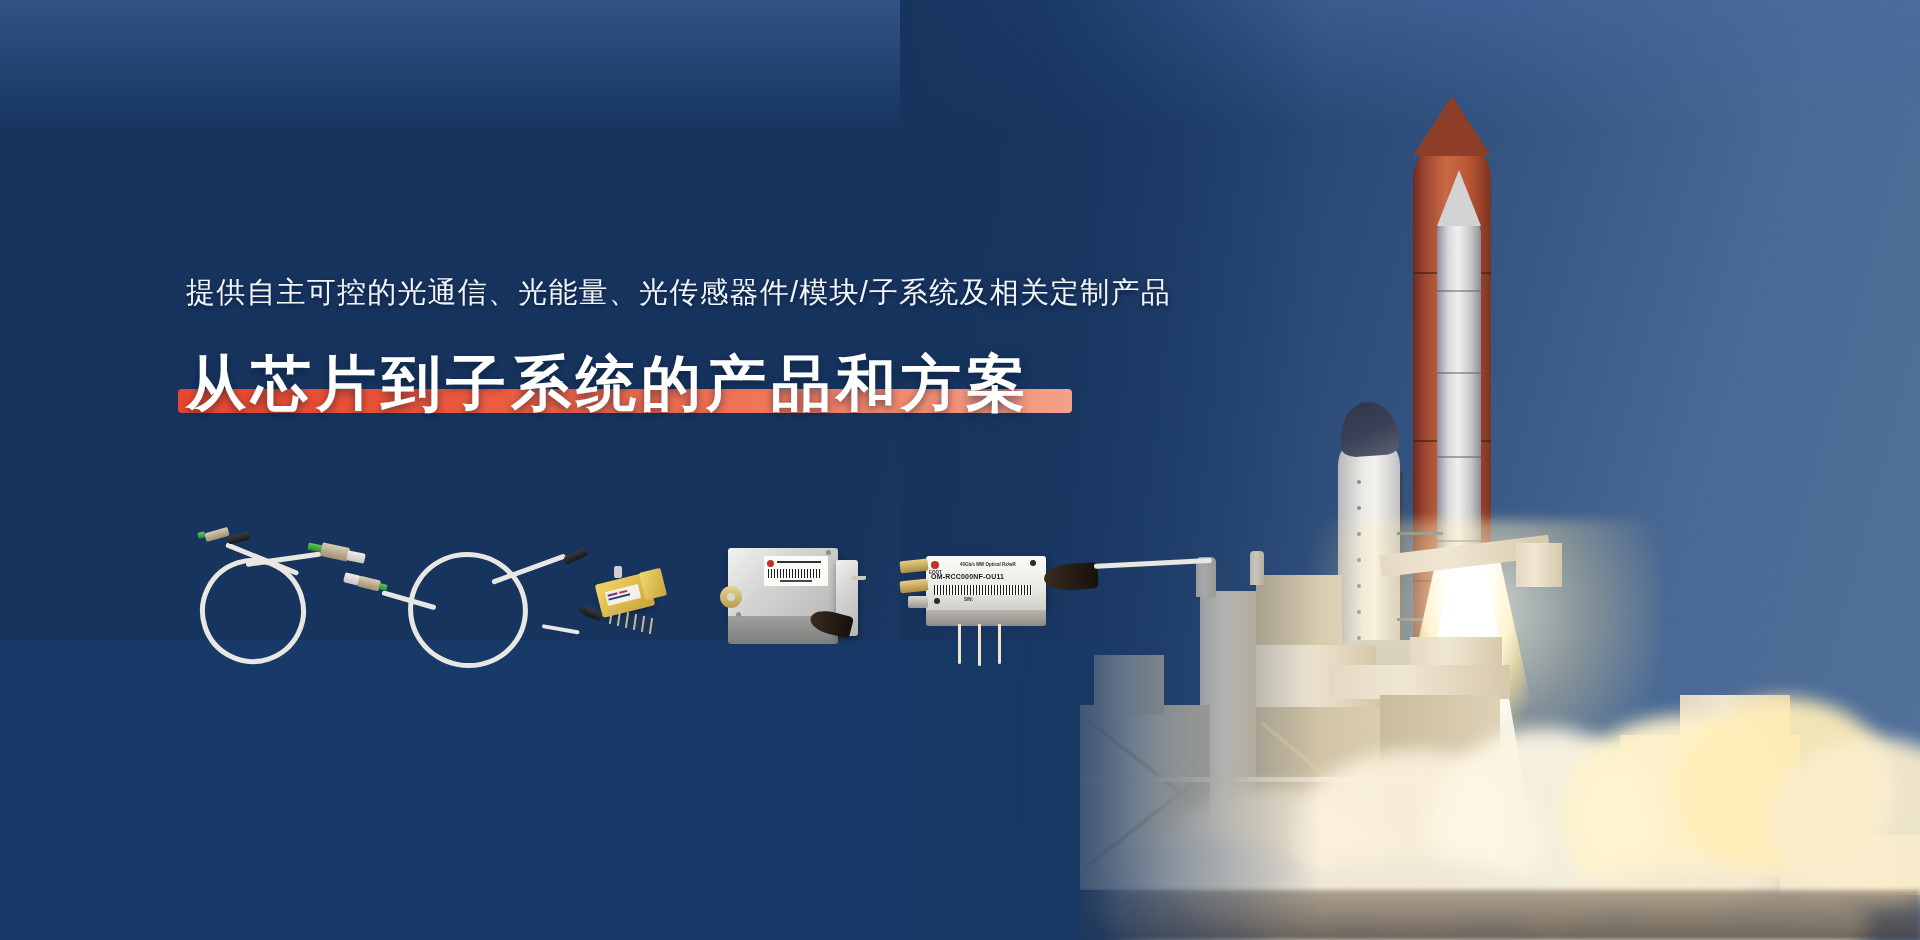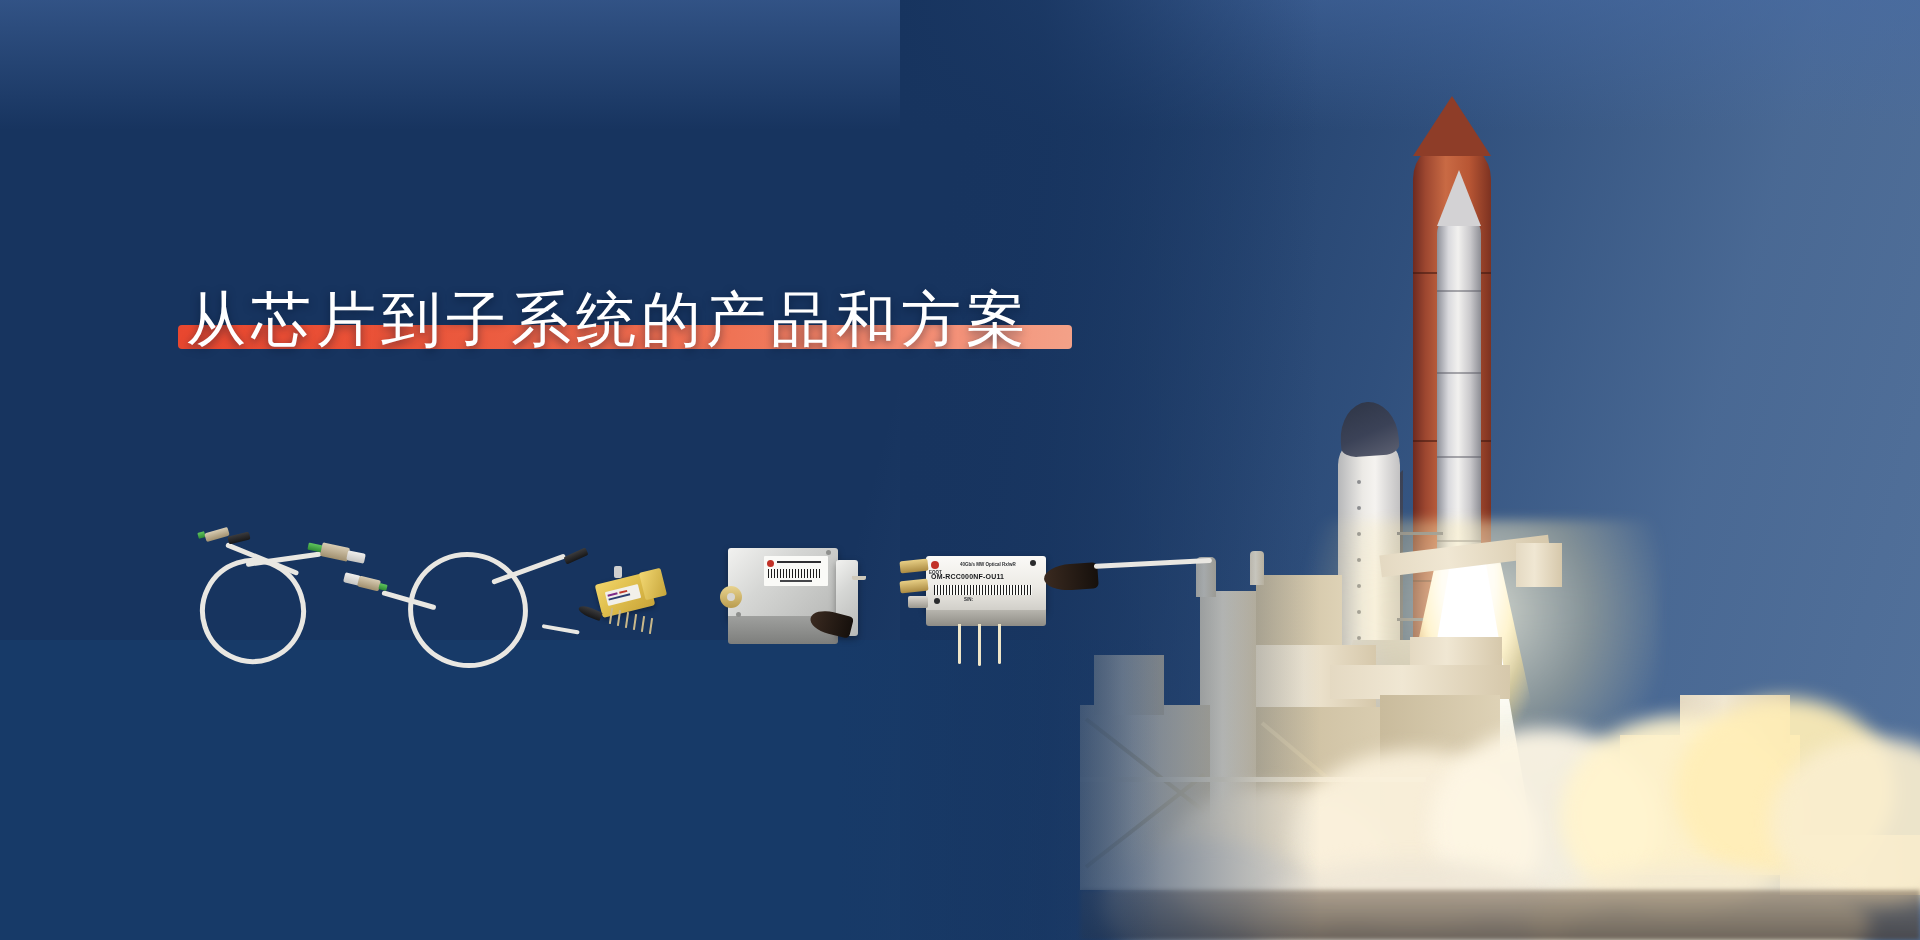--- a/index.html
+++ b/index.html
@@ -248,25 +248,26 @@
     height: 24px;
     background: linear-gradient(to right, #e8472f 0%, #ea5439 26%, #ef7355 62%, #f49077 86%, #f3a188 100%);
     border-radius: 4px;
     z-index: 1;
   }
   .headline {
     position: relative;
     z-index: 2;
     color: #ffffff;
     font-size: 60px;
-    font-weight: normal;
+    font-weight: bold;
     letter-spacing: 5px;
     line-height: 1.05;
     white-space: nowrap;
     text-shadow: 0 3px 8px rgba(6,20,44,0.55);
+    margin-top: 8px;
   }
 
   
   .products {
     position: absolute;
     left: 186px;
     top: 522px;
     width: 1020px;
     height: 160px;
     z-index: 25;
@@ -456,20 +457,21 @@
     <div class="smoke" style="left:-30px; top:150px; width:220px; height:130px; background:rgba(226,220,208,0.85);"></div>
     <div class="smoke" style="left:120px; top:170px; width:320px; height:120px; background:rgba(238,230,214,0.88);"></div>
     <div class="smoke" style="left:400px; top:175px; width:340px; height:120px; background:rgba(245,234,210,0.88);"></div>
   </div>
   <div class="ground"></div>
 
   <div class="photo-fade"></div>
   <div class="bottom-fade"></div>
 
   <div class="copy">
+    <div class="sub-line">提供自主可控的光通信、光能量、光传感器件/模块/子系统及相关定制产品</div>
     <div class="headline-wrap">
       <div class="headline-bar"></div>
       <div class="headline">从芯片到子系统的产品和方案</div>
     </div>
   </div>
 
   <div class="products">
 
     <div class="prod" style="left:0px; top:0px; width:190px; height:150px;">
       <div class="loop1"></div>

